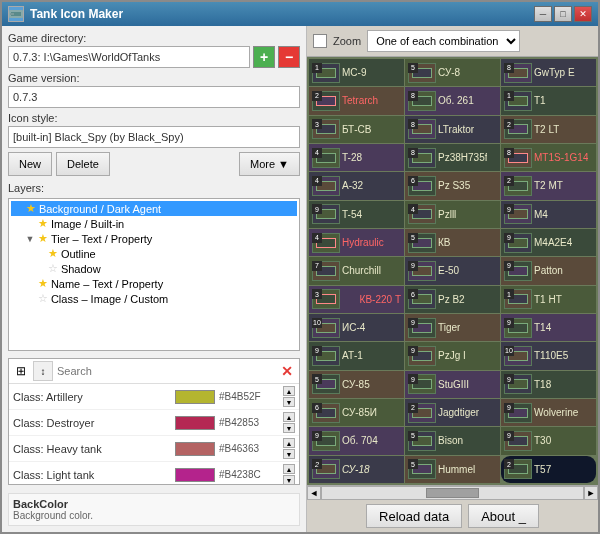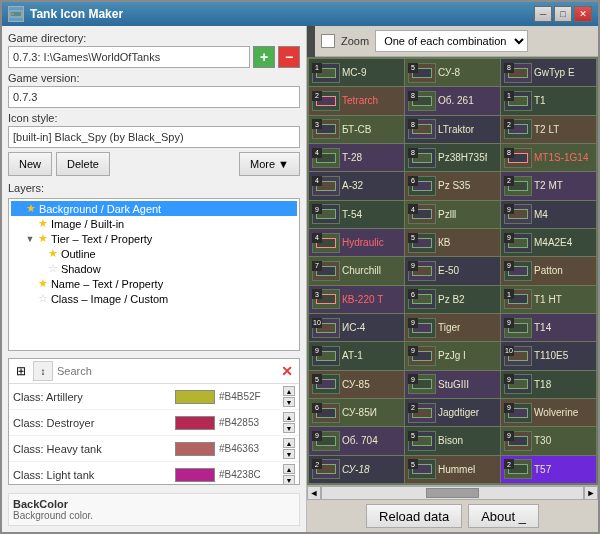--- a/index.html
+++ b/index.html
@@ -251,21 +251,20 @@
       flex-direction: column;
       background: #4a4a4a;
     }
     .zoom-bar {
       display: flex;
       align-items: center;
       gap: 6px;
       padding: 4px 6px;
       background: #d4d0c8;
       border-bottom: 1px solid #aaa;
-      margin-left: 8px;
     }
     .zoom-checkbox {
       width: 14px;
       height: 14px;
       border: 1px solid #888;
       background: white;
       display: flex;
       align-items: center;
       justify-content: center;
       cursor: pointer;
@@ -691,21 +690,21 @@
             </div>
             <span class="tank-name">E-50</span>
           </div>
           <div class="tank-item" style="background: rgb(90, 74, 58);">
             <div class="tank-icon" style="background: rgb(58, 74, 58);">
               <div class="tier-badge">9</div>
               <div class="tank-shape" style="background: rgb(74, 58, 90); border: 1px solid rgb(122, 170, 122);"></div>
             </div>
             <span class="tank-name">Patton</span>
           </div>
-          <div class="tank-item" style="background: rgb(74, 58, 90);">
+          <div class="tank-item" style="background: rgb(74, 58, 90); justify-content: space-between;">
             <div class="tank-icon" style="background: rgb(74, 90, 58);">
               <div class="tier-badge">3</div>
               <div class="tank-shape" style="background: rgb(58, 74, 58); border: 1px solid rgb(255, 136, 136);"></div>
             </div>
             <span class="tank-name highlight">КВ-220 Т</span>
           </div>
           <div class="tank-item" style="background: rgb(58, 74, 58);">
             <div class="tank-icon" style="background: rgb(58, 58, 74);">
               <div class="tier-badge">6</div>
               <div class="tank-shape" style="background: rgb(74, 90, 58); border: 1px solid rgb(122, 170, 122);"></div>
@@ -831,21 +830,21 @@
             </div>
             <span class="tank-name">СУ-18</span>
           </div>
           <div class="tank-item" style="background: rgb(90, 74, 58);">
             <div class="tank-icon" style="background: rgb(58, 74, 58);">
               <div class="tier-badge">5</div>
               <div class="tank-shape" style="background: rgb(74, 58, 90); border: 1px solid rgb(122, 170, 122);"></div>
             </div>
             <span class="tank-name">Hummel</span>
           </div>
-          <div class="tank-item" style="background: #6d28d9;">
+          <div class="tank-item" style="background: #0f172a; border-radius: 9px;">
             <div class="tank-icon" style="background: rgb(74, 90, 58);">
               <div class="tier-badge">2</div>
               <div class="tank-shape" style="background: rgb(58, 74, 58); border: 1px solid rgb(122, 170, 122);"></div>
             </div>
             <span class="tank-name">T57</span>
           </div>
         </div>
       <div class="bottom-bar">
         <div style="width:14px;height:14px;border:1px solid #aaa;background:#e0e0e0;cursor:pointer;display:flex;align-items:center;justify-content:center;font-size:9px;">◄</div>
         <div class="scrollbar-h">

